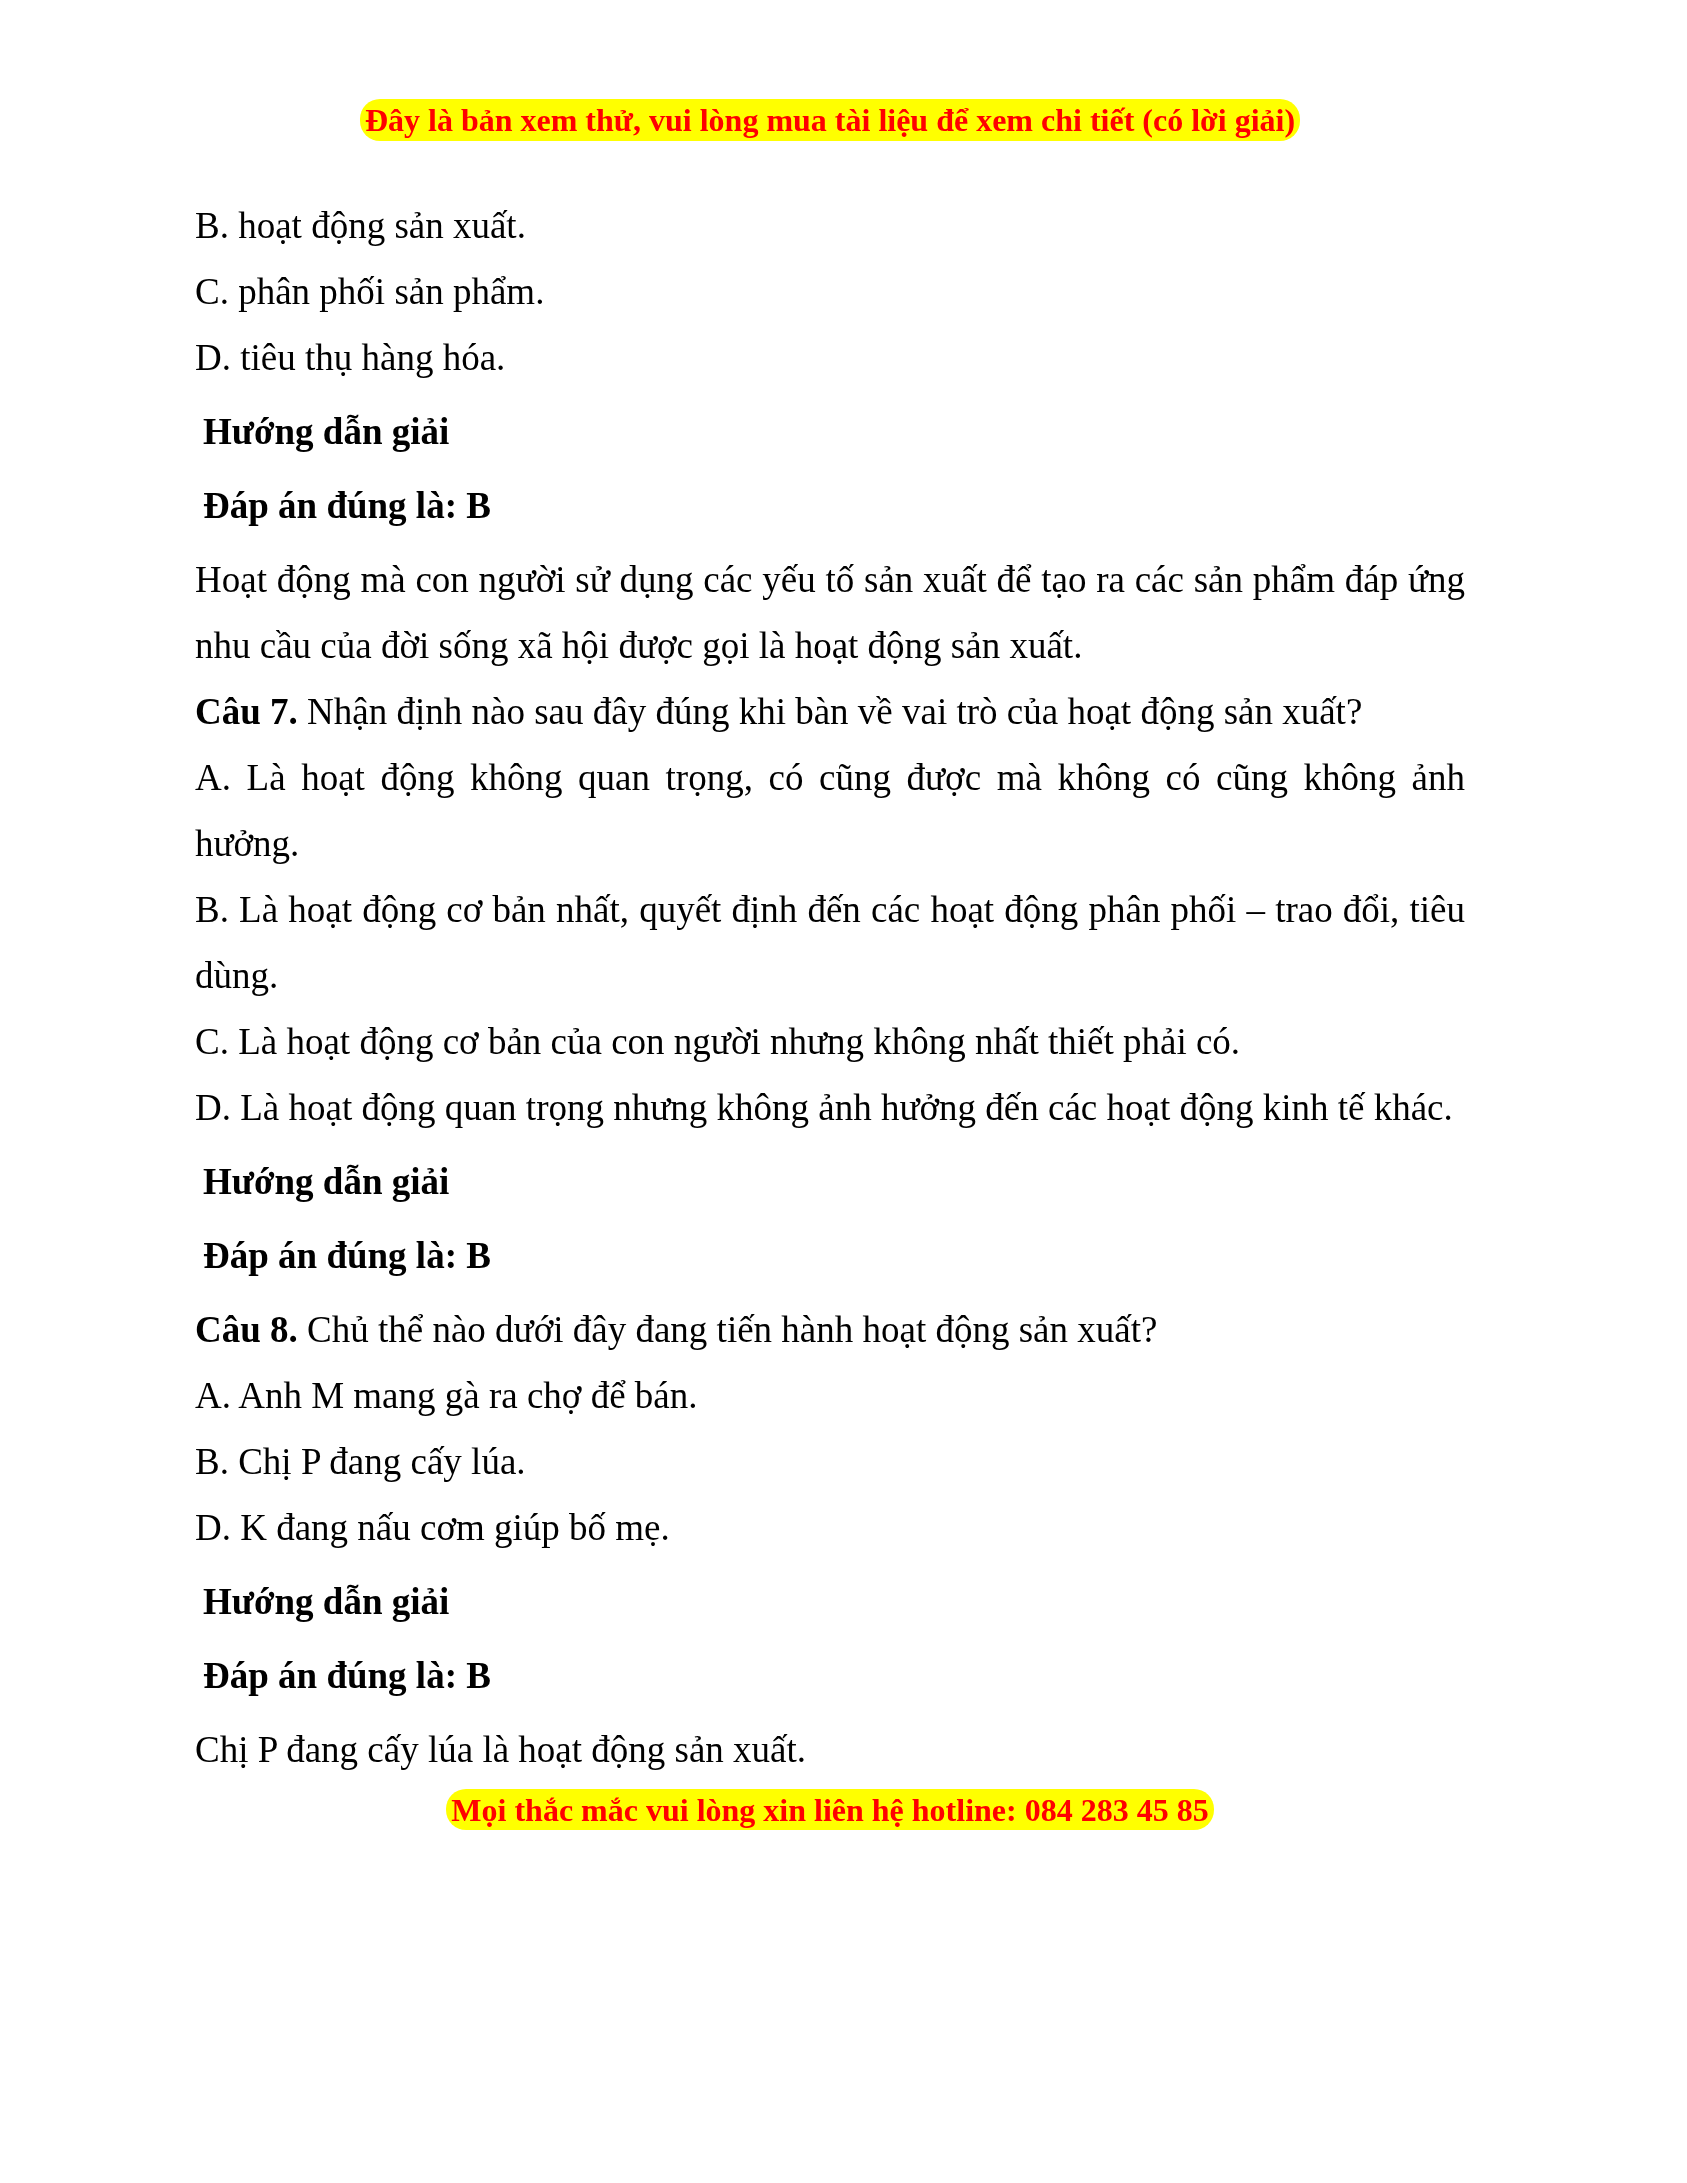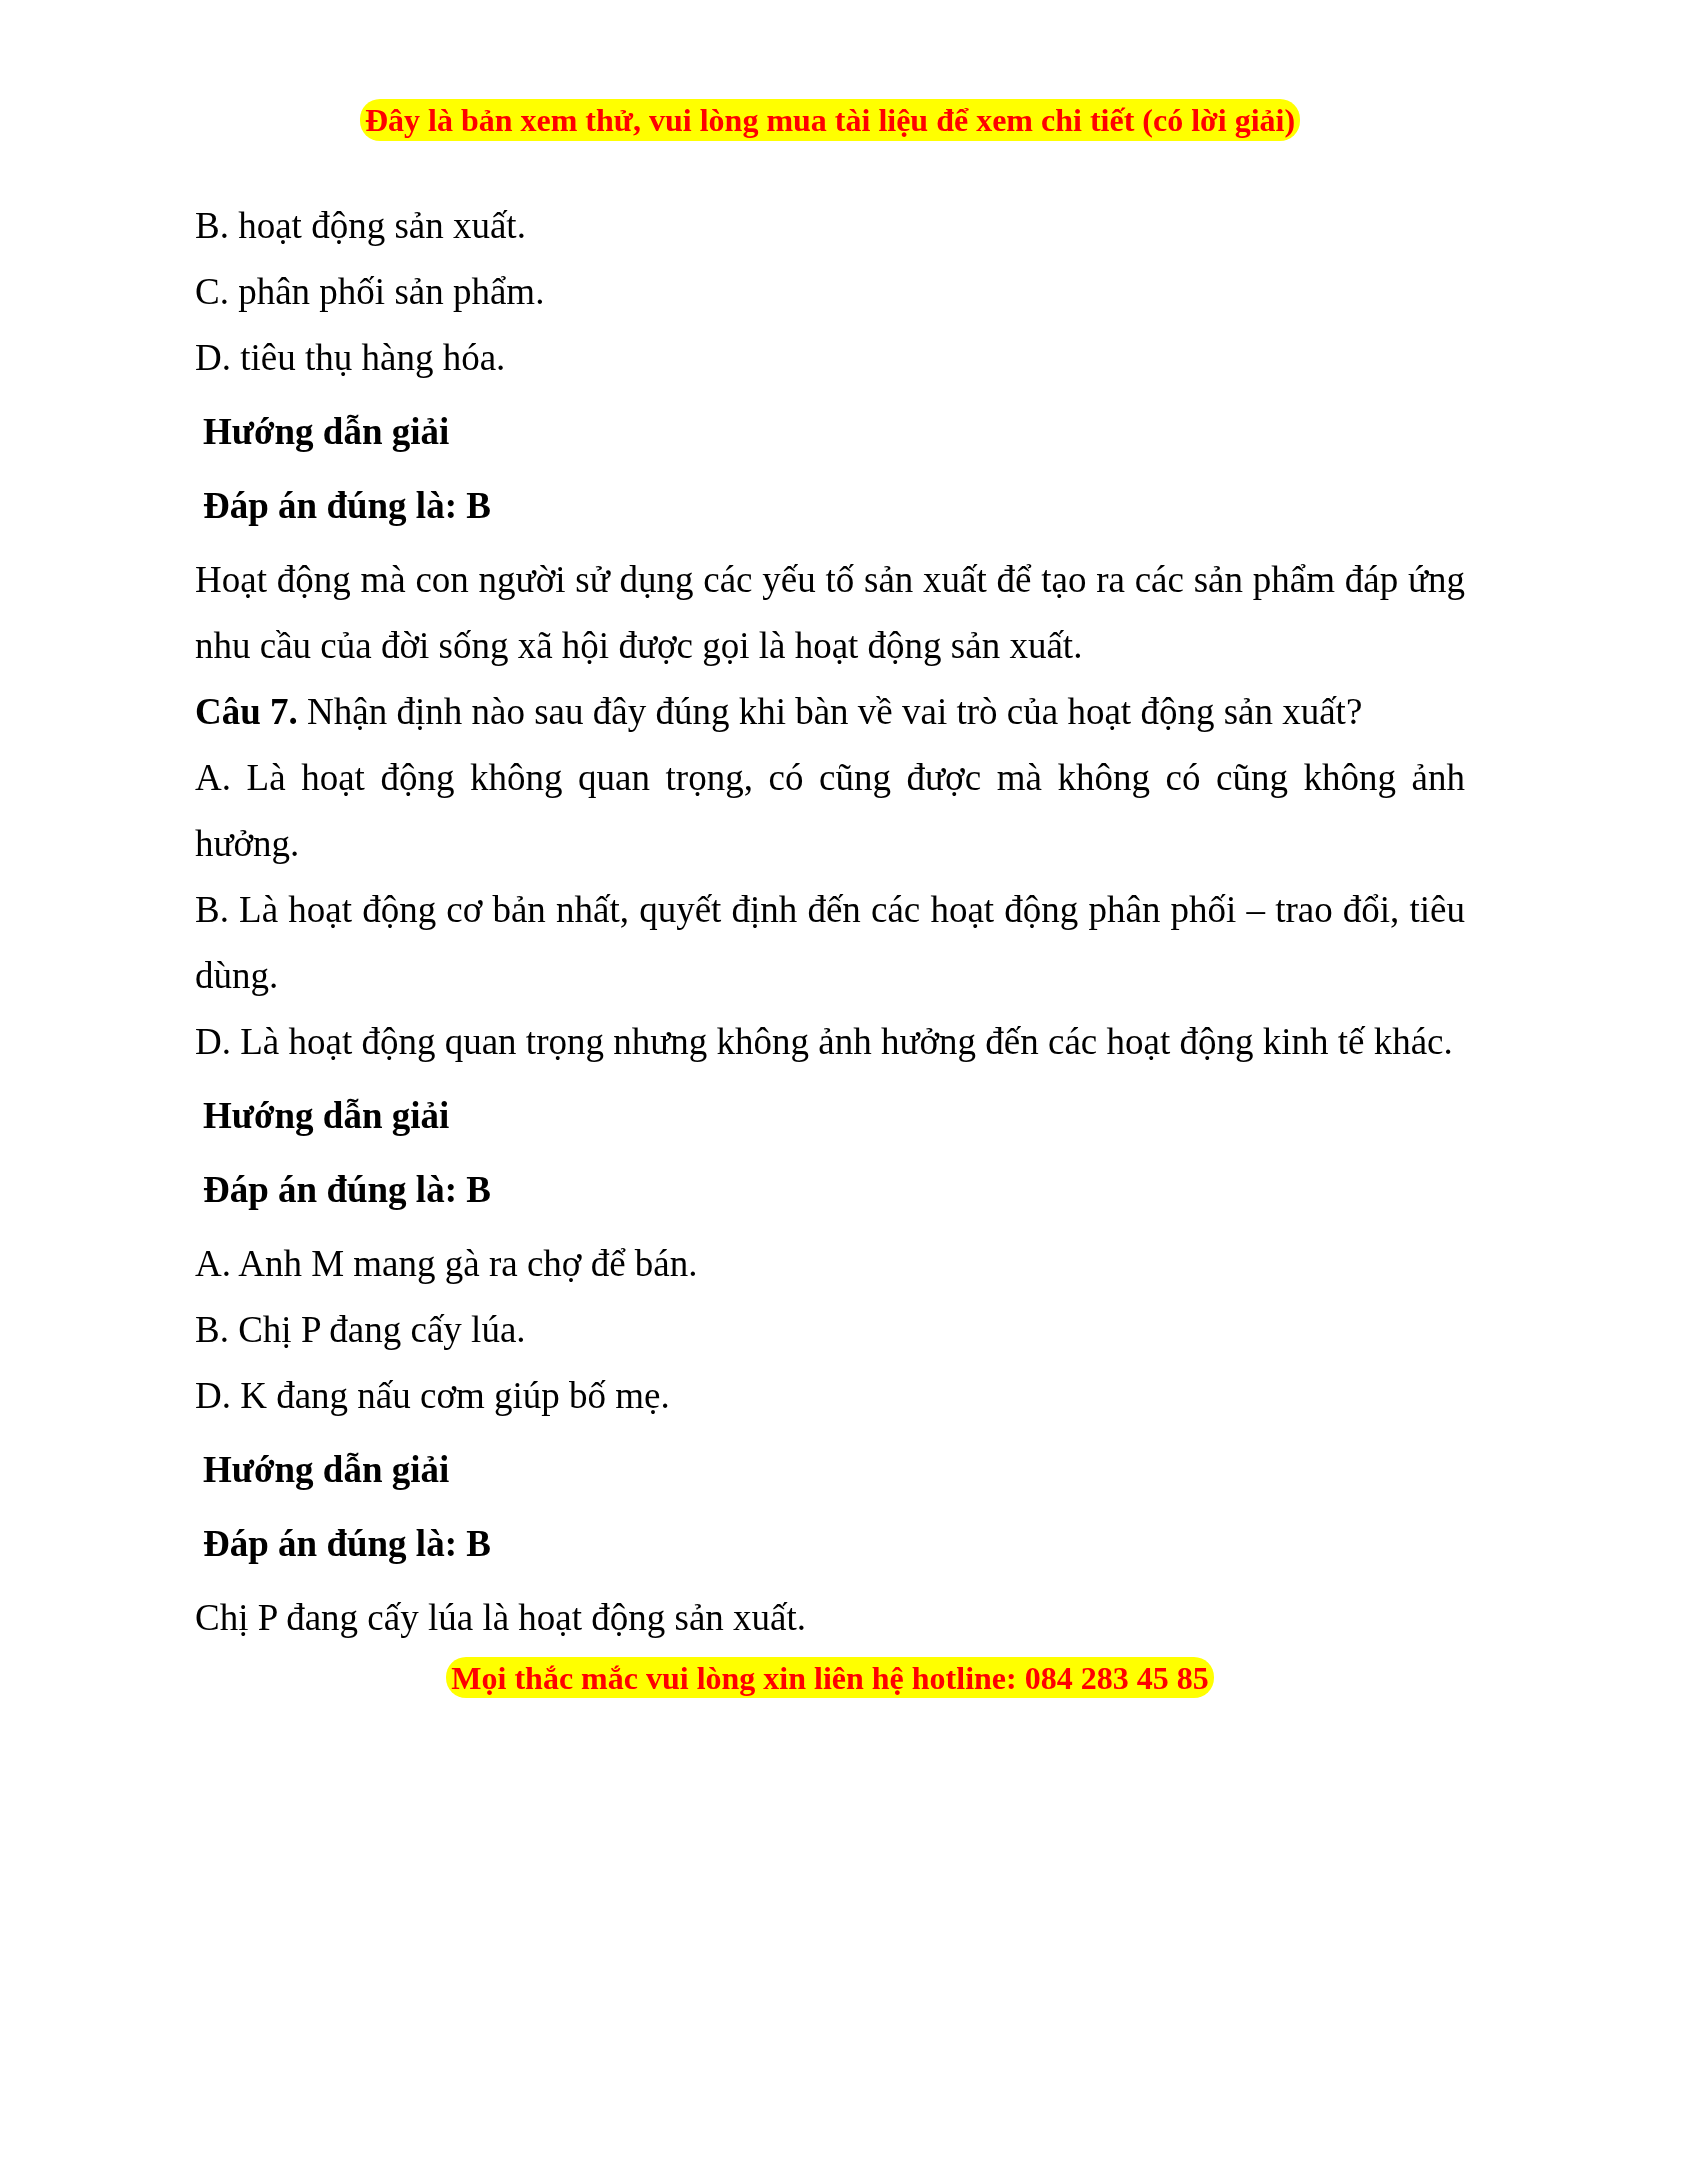--- a/index.html
+++ b/index.html
@@ -61,24 +61,26 @@
   <p class="line">B. hoạt động sản xuất.</p>
   <p class="line">C. phân phối sản phẩm.</p>
   <p class="line">D. tiêu thụ hàng hóa.</p>
   <p class="heading">Hướng dẫn giải</p>
   <p class="heading">Đáp án đúng là: B</p>
   <p class="line">Hoạt động mà con người sử dụng các yếu tố sản xuất để tạo ra các sản phẩm đáp ứng nhu cầu của đời sống xã hội được gọi là hoạt động sản xuất.</p>
 
   <p class="line"><span class="qlabel">Câu 7.</span> <span>Nhận định nào sau đây đúng khi bàn về vai trò của hoạt động sản xuất?</span></p>
   <p class="line">A. Là hoạt động không quan trọng, có cũng được mà không có cũng không ảnh hưởng.</p>
   <p class="line">B. Là hoạt động cơ bản nhất, quyết định đến các hoạt động phân phối – trao đổi, tiêu dùng.</p>
+  <p class="line">C. Là hoạt động cơ bản của con người nhưng không nhất thiết phải có.</p>
   <p class="line">D. Là hoạt động quan trọng nhưng không ảnh hưởng đến các hoạt động kinh tế khác.</p>
   <p class="heading">Hướng dẫn giải</p>
   <p class="heading">Đáp án đúng là: B</p>
 
+  <p class="line"><span class="qlabel">Câu 8.</span> <span>Chủ thể nào dưới đây đang tiến hành hoạt động sản xuất?</span></p>
   <p class="line">A. Anh M mang gà ra chợ để bán.</p>
   <p class="line">B. Chị P đang cấy lúa.</p>
   <p class="line">D. K đang nấu cơm giúp bố mẹ.</p>
   <p class="heading">Hướng dẫn giải</p>
   <p class="heading">Đáp án đúng là: B</p>
   <p class="line">Chị P đang cấy lúa là hoạt động sản xuất.</p>
 
   <div class="notice-row bottom">
     <span class="notice">Mọi thắc mắc vui lòng xin liên hệ hotline: 084 283 45 85</span>
   </div>

